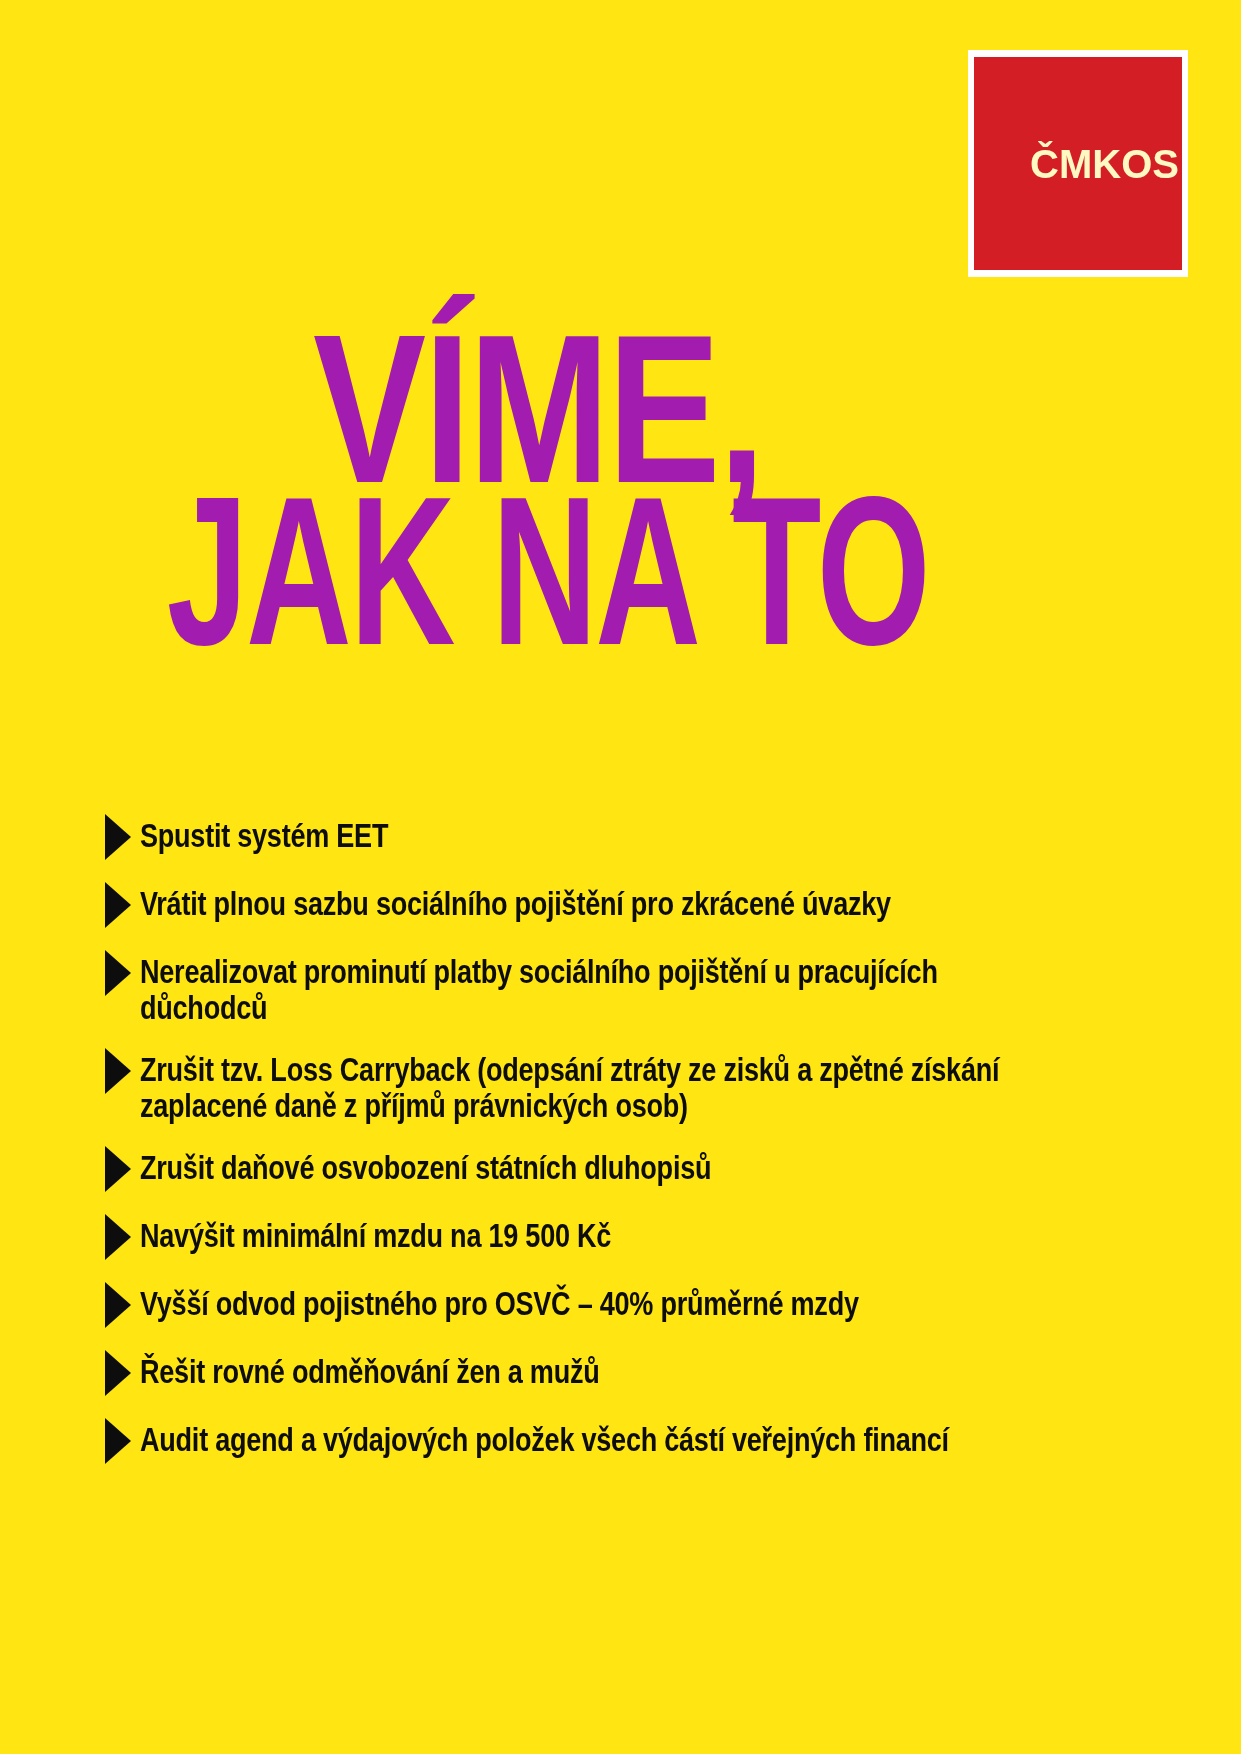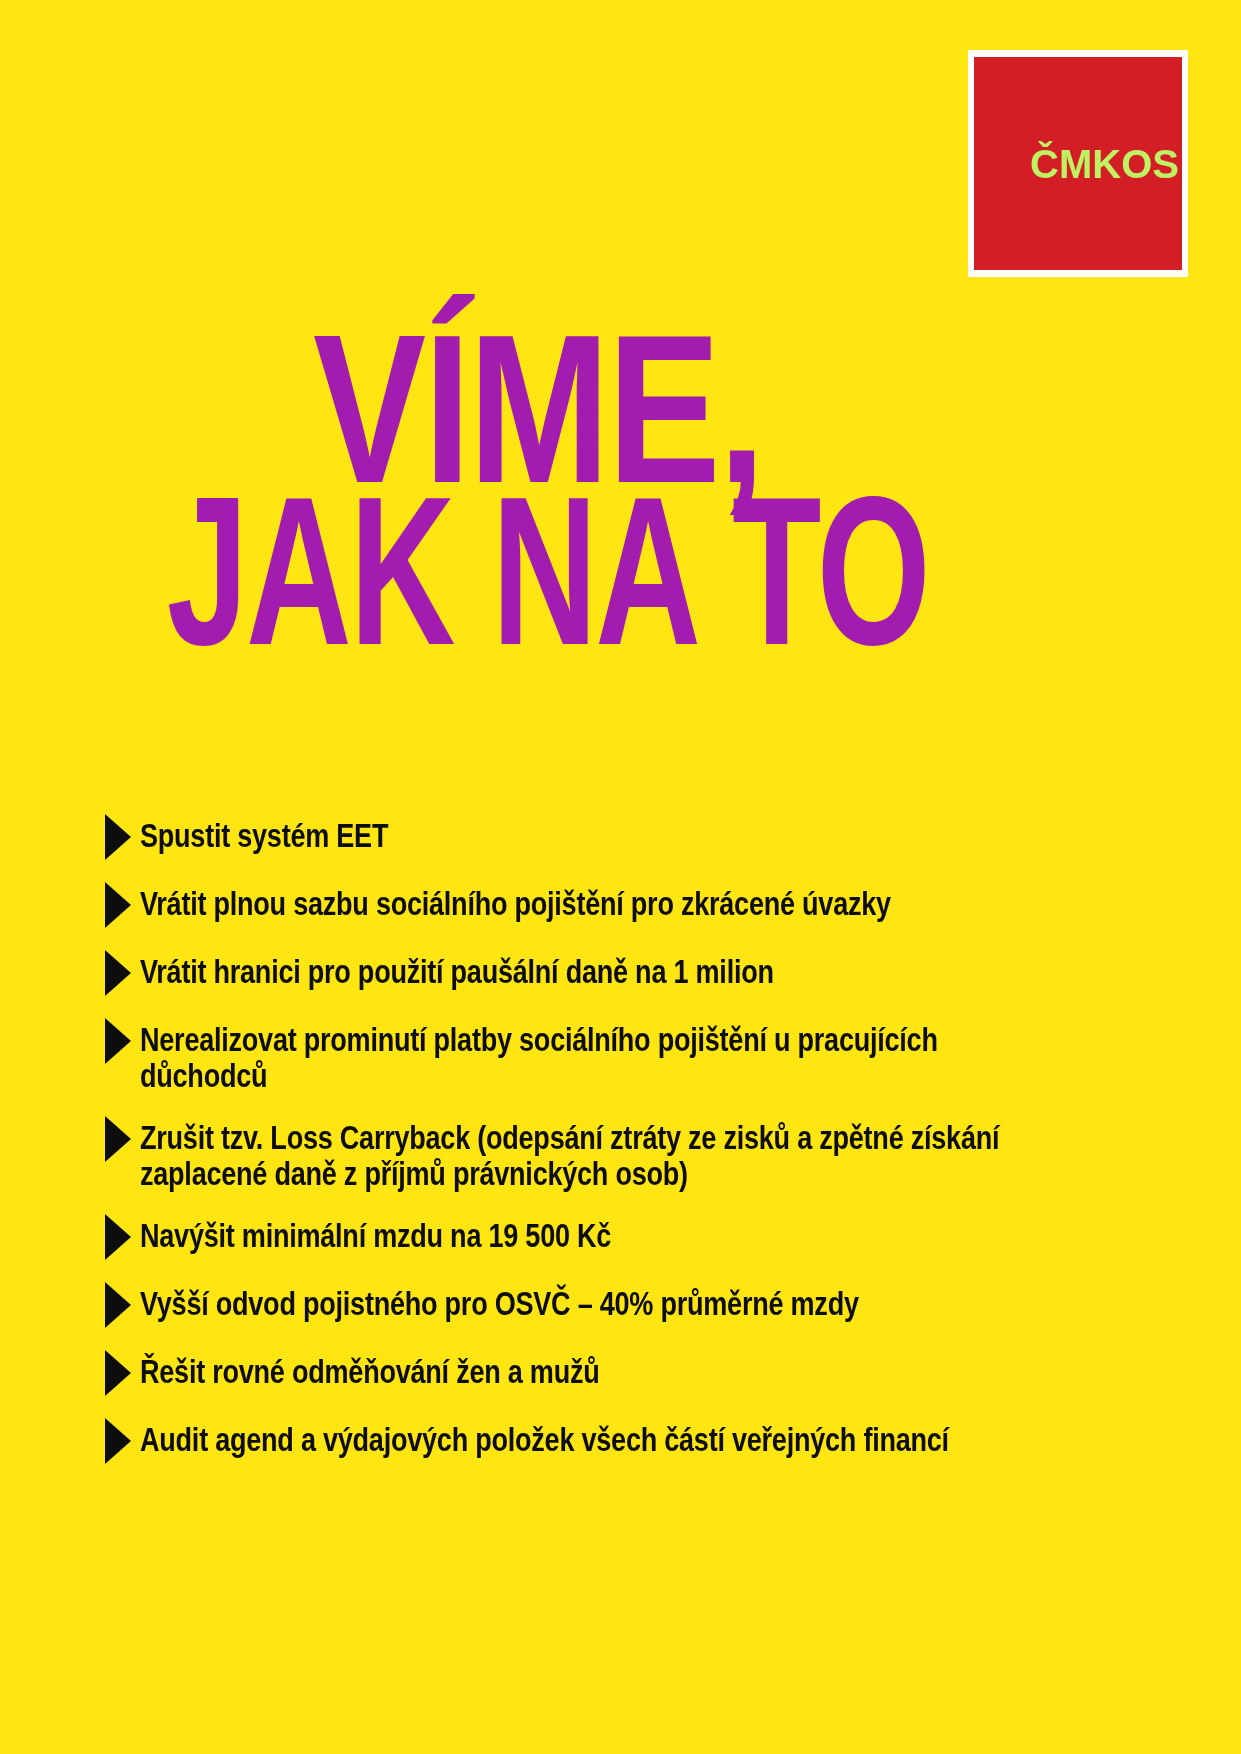--- a/index.html
+++ b/index.html
@@ -17,21 +17,21 @@
     width:220px; height:227px;
     background:#FFFFFF;
   }
   .logo-inner {
     position:absolute; left:6px; top:7px; right:6px; bottom:7px;
     background:#D41E26;
     display:flex; align-items:center; justify-content:flex-end;
     padding-right:3px; box-sizing:border-box;
   }
   .logo-inner span {
-    color:#bef264;
+    color:#fef9c3;
     font-weight:bold;
     font-size:40px;
     letter-spacing:0px;
     line-height:1;
   }
 
   
   .title {
     position:absolute; left:0; top:328px;
     width:1076px;
@@ -105,44 +105,44 @@
         </span>
     </li>
 
     <li class="item">
       <span class="tri"></span>
       <span class="txt">
           <div class="line">Vrátit plnou sazbu sociálního pojištění pro zkrácené úvazky</div>
         </span>
     </li>
 
-    <li class="item">
-      <span class="tri"></span>
-      <span class="txt">
-          <div class="line">Vrátit hranici pro použití paušální daně na 1 milion</div>
-        </span>
-    </li>
 
 
     <li class="item">
       <span class="tri"></span>
       <span class="txt">
           <div class="line">Nerealizovat prominutí platby sociálního pojištění u pracujících</div>
           <div class="line">důchodců</div>
         </span>
     </li>
 
     <li class="item">
       <span class="tri"></span>
       <span class="txt">
           <div class="line">Zrušit tzv. Loss Carryback (odepsání ztráty ze zisků a zpětné získání</div>
           <div class="line">zaplacené daně z příjmů právnických osob)</div>
         </span>
     </li>
 
+    <li class="item">
+      <span class="tri"></span>
+      <span class="txt">
+          <div class="line">Zrušit daňové osvobození státních dluhopisů</div>
+        </span>
+    </li>
 
     <li class="item">
       <span class="tri"></span>
       <span class="txt">
           <div class="line">Navýšit minimální mzdu na 19 500 Kč</div>
         </span>
     </li>
 
     <li class="item">
       <span class="tri"></span>

